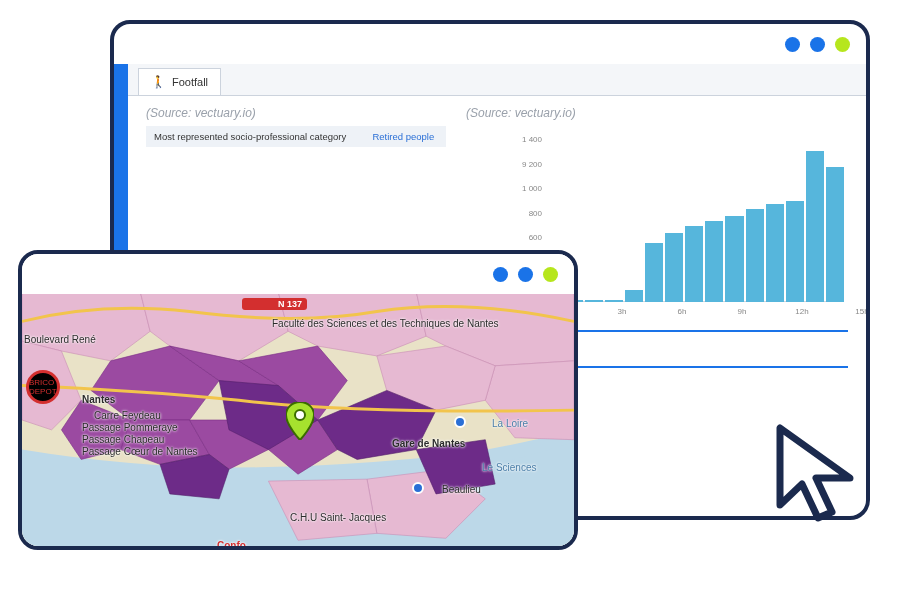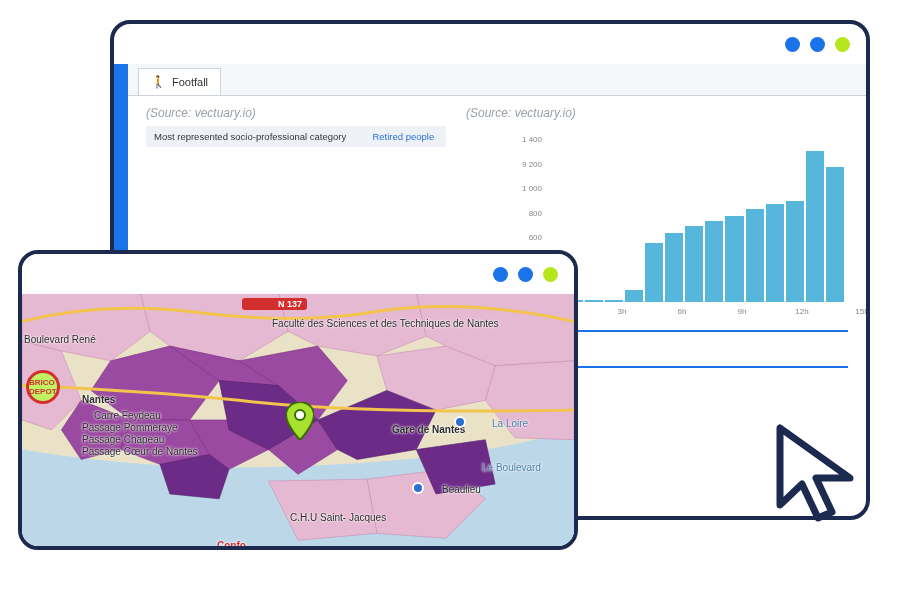--- a/index.html
+++ b/index.html
@@ -123,23 +123,23 @@
   }
   .pin {
     position:absolute; width:28px; height:38px; transform:translate(-50%,-100%);
   }
   .store-dot {
     position:absolute; width:12px; height:12px; border-radius:50%;
     background:#2a6fd6; border:2px solid #fff;
   }
   .brand-circle {
     position:absolute; width:34px; height:34px; border-radius:50%;
-    border:3px solid #d32f2f; background:#bef264;
+    border:3px solid #d32f2f; background:#000000;
     display:flex; align-items:center; justify-content:flex-start;
-    font-size:8px; font-weight:700; color:#d32f2f;
+    font-size:8px; font-weight:400; color:#d32f2f;
   }
 
   
   .cursor {
     position:absolute; top:420px; left:770px; width:110px; height:110px; z-index:6;
   }
 </style>
 </head>
 <body>
 
@@ -287,23 +287,23 @@
       <span>Faculté des
 Sciences et des
 Techniques de
 Nantes</span>
     </div>
     <div class="map-label" style="top:100px; left:60px; font-weight:600;">Nantes</div>
     <div class="map-label" style="top:116px; left:72px;">Carre Feydeau</div>
     <div class="map-label" style="top:128px; left:60px;">Passage Pommeraye</div>
     <div class="map-label" style="top:140px; left:60px;">Passage Chapeau</div>
     <div class="map-label" style="top:152px; left:60px;">Passage Cœur de Nantes</div>
-    <div class="map-label" style="top:130px; left:370px; font-weight:600;">Gare de Nantes</div>
+    <div class="map-label" style="top:144px; left:370px; font-weight:600;">Gare de Nantes</div>
     <div class="map-label" style="top:124px; left:470px; color:#4a7ea8;">La Loire</div>
-    <div class="map-label" style="top:168px; left:460px; color:#4a7ea8;">Le Boulevard</div>
+    <div class="map-label" style="top:168px; left:460px; color:#4a7ea8;">Le Sciences</div>
     <div class="map-label" style="top:190px; left:420px;">Beaulieu</div>
     <div class="map-label" style="top:218px; left:268px; text-align:center;">C.H.U Saint-
 Jacques</div>
     <div class="map-label" style="top:246px; left:195px; color:#d32f2f; font-weight:600;">Confo</div>
     <div class="map-label" style="top:40px; left:2px;">Boulevard René</div>
 
     <div class="brand-circle" style="top:76px; left:4px;">
       <span>BRICO
 DEPOT</span>
     </div>

